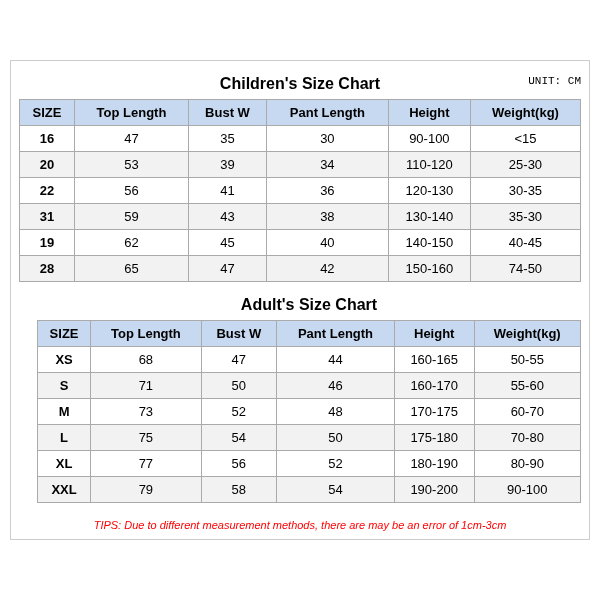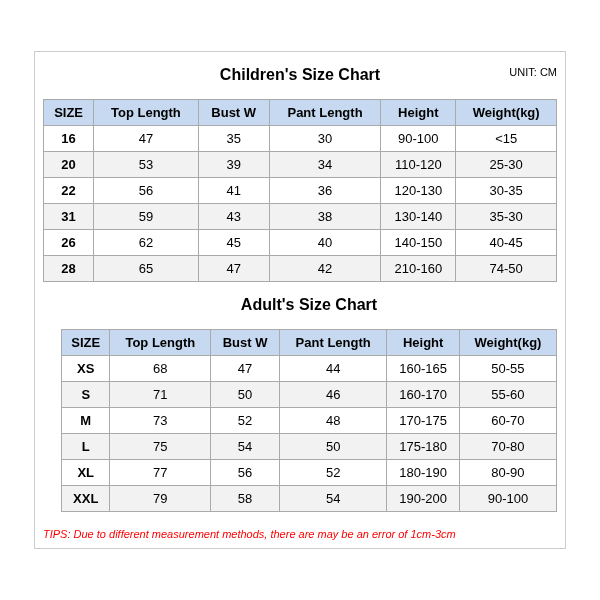--- a/index.html
+++ b/index.html
@@ -7,43 +7,44 @@
       font-family: Arial, sans-serif;
       background: #fff;
       width: 600px;
       min-height: 600px;
       display: flex;
       align-items: center;
       justify-content: center;
       padding: 10px;
     }
     .chart-container {
-      width: 532px;
+      width: 580px;
       border: 1px solid #ccc;
       padding: 8px;
       background: #fff;
     }
     .section-title {
       text-align: center;
       font-size: 16px;
       font-weight: bold;
       padding: 6px 0 2px 0;
       position: relative;
     }
     .unit-label {
       position: absolute;
       right: 0;
       top: 6px;
       font-size: 11px;
       font-weight: normal;
+      font-family: Liberation Mono, monospace;
     }
     table {
       width: 100%;
       border-collapse: collapse;
-      margin-top: 13px;
+      margin-top: 4px;
       font-size: 13px;
     }
     th {
       background-color: #c6d9f0;
       border: 1px solid #aaa;
       padding: 5px 4px;
       text-align: center;
       font-weight: bold;
       font-size: 13px;
     }
@@ -59,21 +60,21 @@
       background-color: #ffffff;
     }
     .size-col {
       font-weight: bold;
     }
     .adult-section {
       margin-top: 8px;
       padding-left: 18px;
     }
     .tips {
-      text-align: left;
+      text-align: center;
       color: red;
       font-size: 11px;
       margin-top: 16px;
       font-style: italic;
     }
   </style>
 </head>
 <body>
 
 <div class="chart-container">
@@ -120,33 +121,33 @@
         </tr>
         <tr>
           <td class="size-col">31</td>
           <td>59</td>
           <td>43</td>
           <td>38</td>
           <td>130-140</td>
           <td>35-30</td>
         </tr>
         <tr>
-          <td class="size-col">26</td>
+          <td class="size-col">19</td>
           <td>62</td>
           <td>45</td>
           <td>40</td>
           <td>140-150</td>
           <td>40-45</td>
         </tr>
         <tr>
           <td class="size-col">28</td>
           <td>65</td>
           <td>47</td>
           <td>42</td>
-          <td>210-160</td>
+          <td>150-160</td>
           <td>74-50</td>
         </tr>
       </tbody>
   </table>
 
   <div class="adult-section">
     <div class="section-title">
       <span>Adult's Size Chart</span>
     </div>
     <table>

